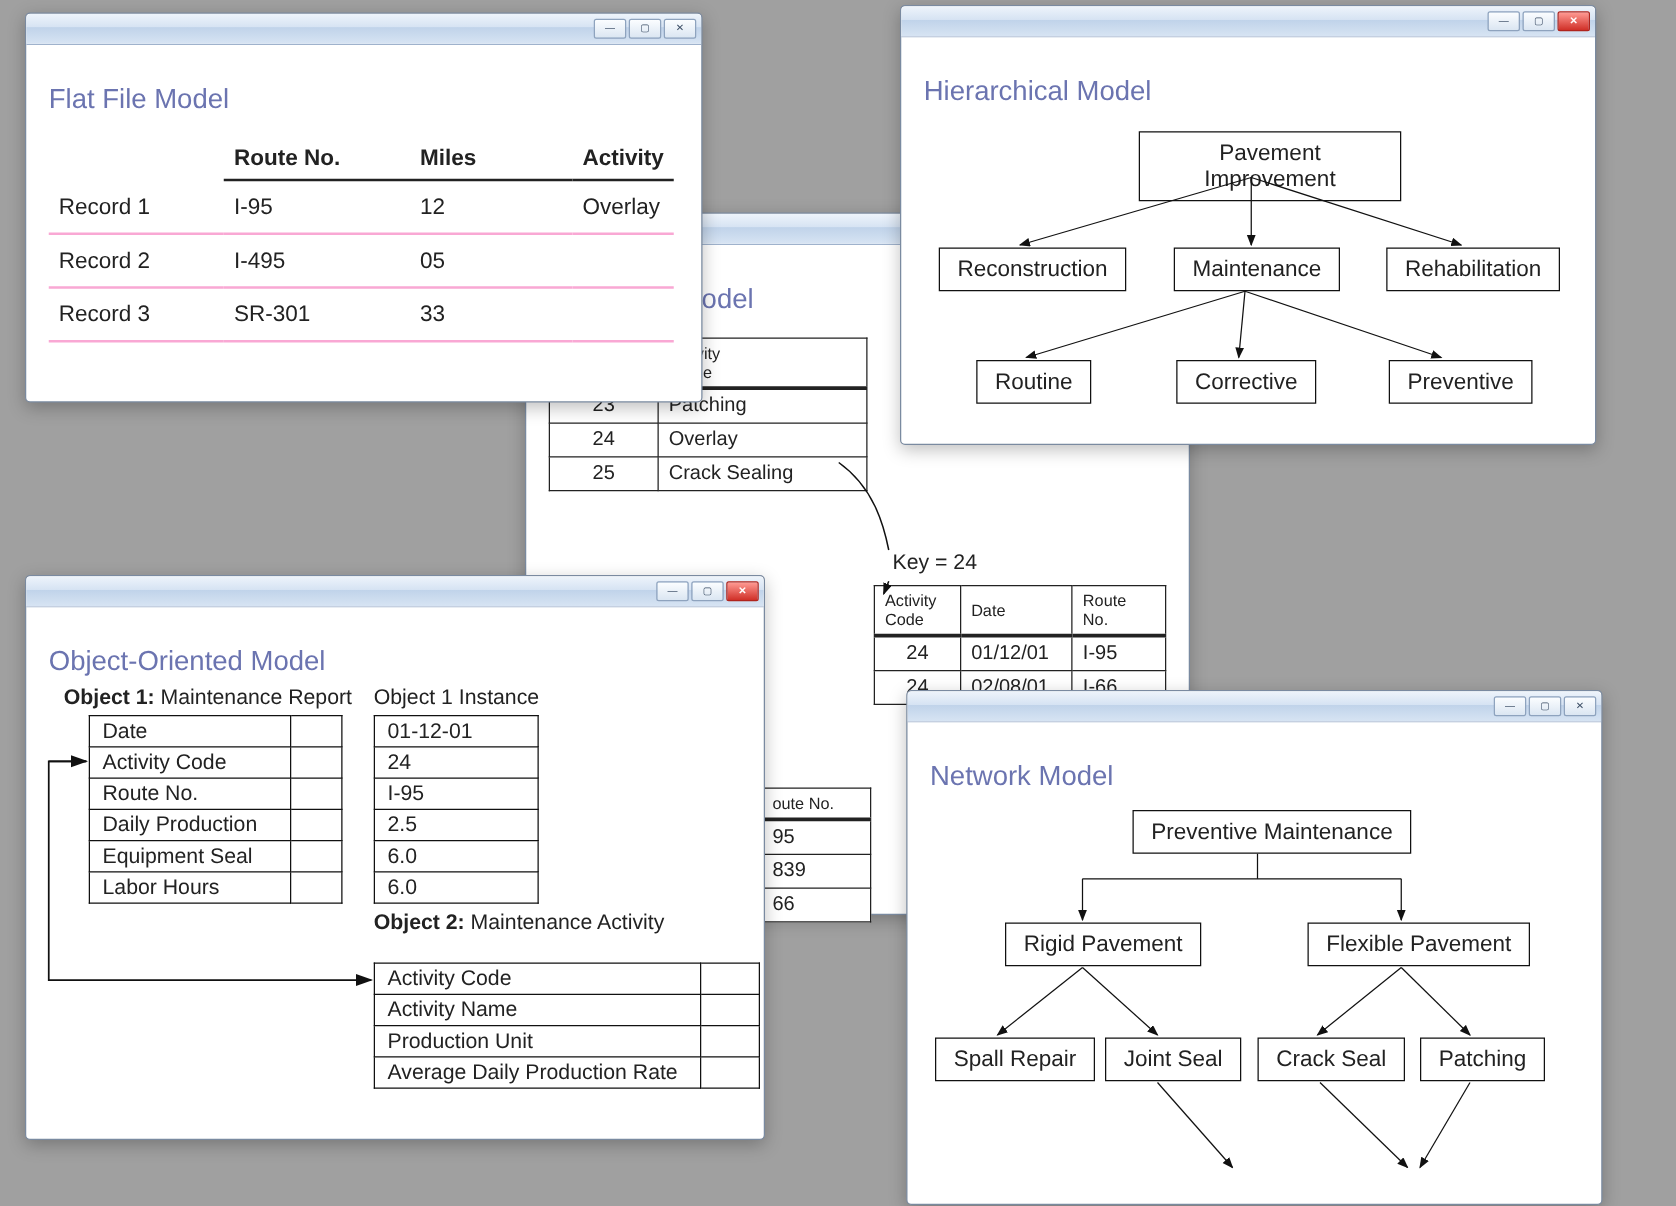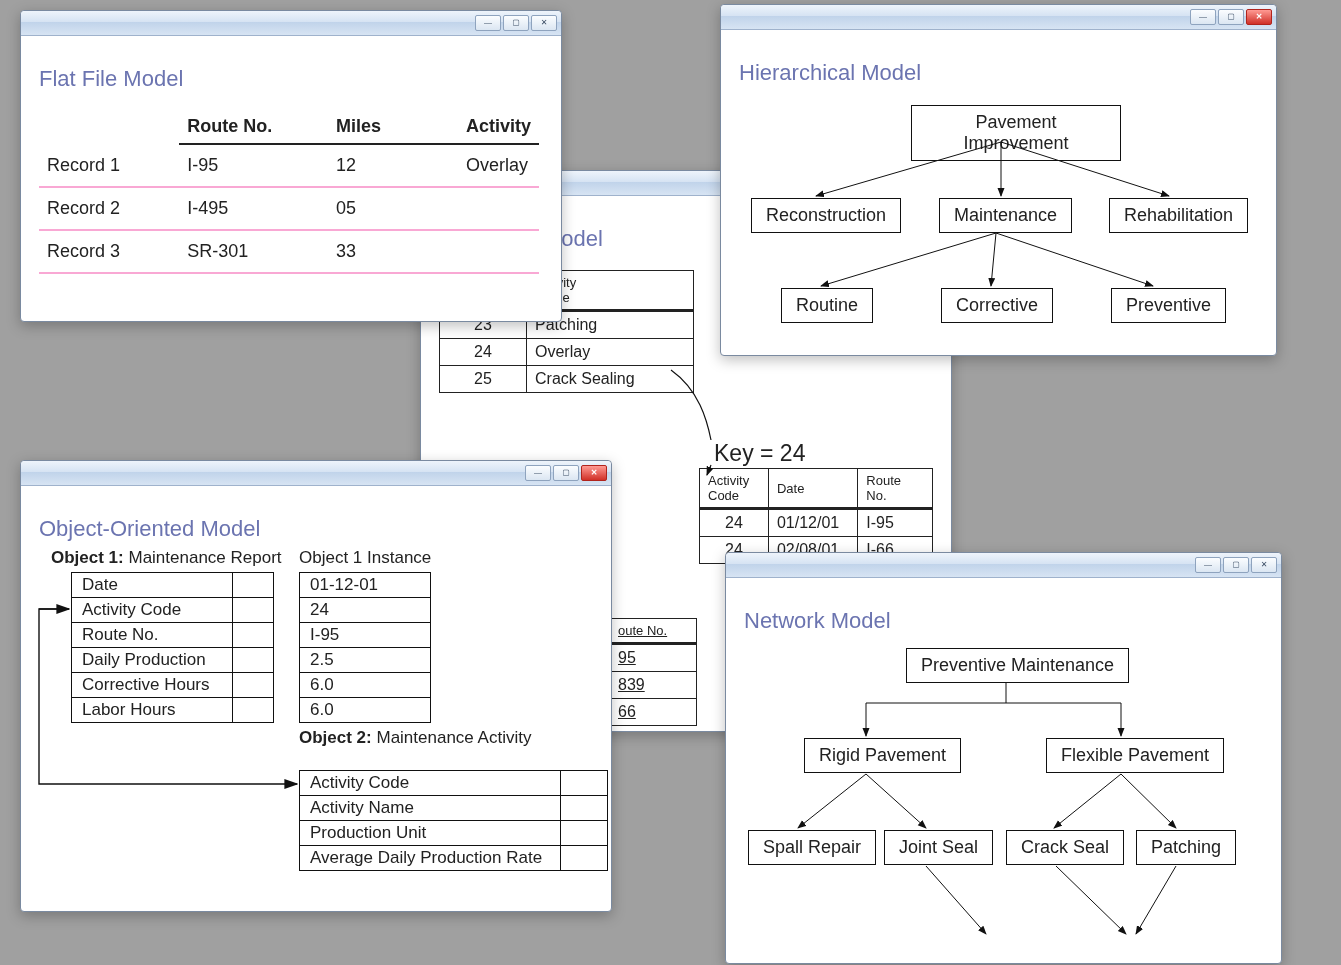--- a/index.html
+++ b/index.html
@@ -82,21 +82,21 @@
     text-align:center;
     font-weight:300;
   }
   svg.overlay{ position:absolute; left:0; top:0; pointer-events:none;}
   
   .oo-table{ border-collapse:collapse; font-size:17px;}
   .oo-table td{ border:1px solid #111; padding:3px 10px; font-weight:300;}
   .oo-small td{padding:2px 10px;}
   .oo-label{font-size:17px; font-weight:300;}
   .oo-label b{font-weight:600;}
-  .keylabel{font-size:23px;}
+  .keylabel{font-size:17px;}
 </style>
 </head>
 <body>
 
 <div class="canvas">
 
   <div class="win" style="left:420px; top:170px; width:530px; height:560px; z-index:2;">
     <div class="titlebar">
       <div class="win-btn">—</div>
       <div class="win-btn">▢</div>
@@ -145,21 +145,21 @@
                 <td>I-95</td>
               </tr>
           <tr>
                 <td style="text-align:center;">24</td>
                 <td>02/08/01</td>
                 <td>I-66</td>
               </tr>
         </tbody>
           </table>
 
-        <table class="db-table thick-under" style="position:absolute; left:170px; top:348px;text-decoration:underline;">
+        <table class="db-table thick-under" style="position:absolute; left:170px; top:360px;">
           <tbody>
               <tr>
                 <th style="width:70px;">oute No.</th>
               </tr>
           <tr>
                 <td>95</td>
               </tr>
           <tr>
                 <td>839</td>
               </tr>
@@ -279,21 +279,21 @@
             </tr>
         <tr>
               <td>Route No.</td>
               <td></td>
             </tr>
         <tr>
               <td>Daily Production</td>
               <td></td>
             </tr>
         <tr>
-              <td>Corrective Hours</td>
+              <td>Equipment Seal</td>
               <td></td>
             </tr>
         <tr>
               <td>Labor Hours</td>
               <td></td>
             </tr>
       </tbody>
         </table>
 
       <table class="oo-table oo-small" style="position:absolute; left:278px; top:86px;">

